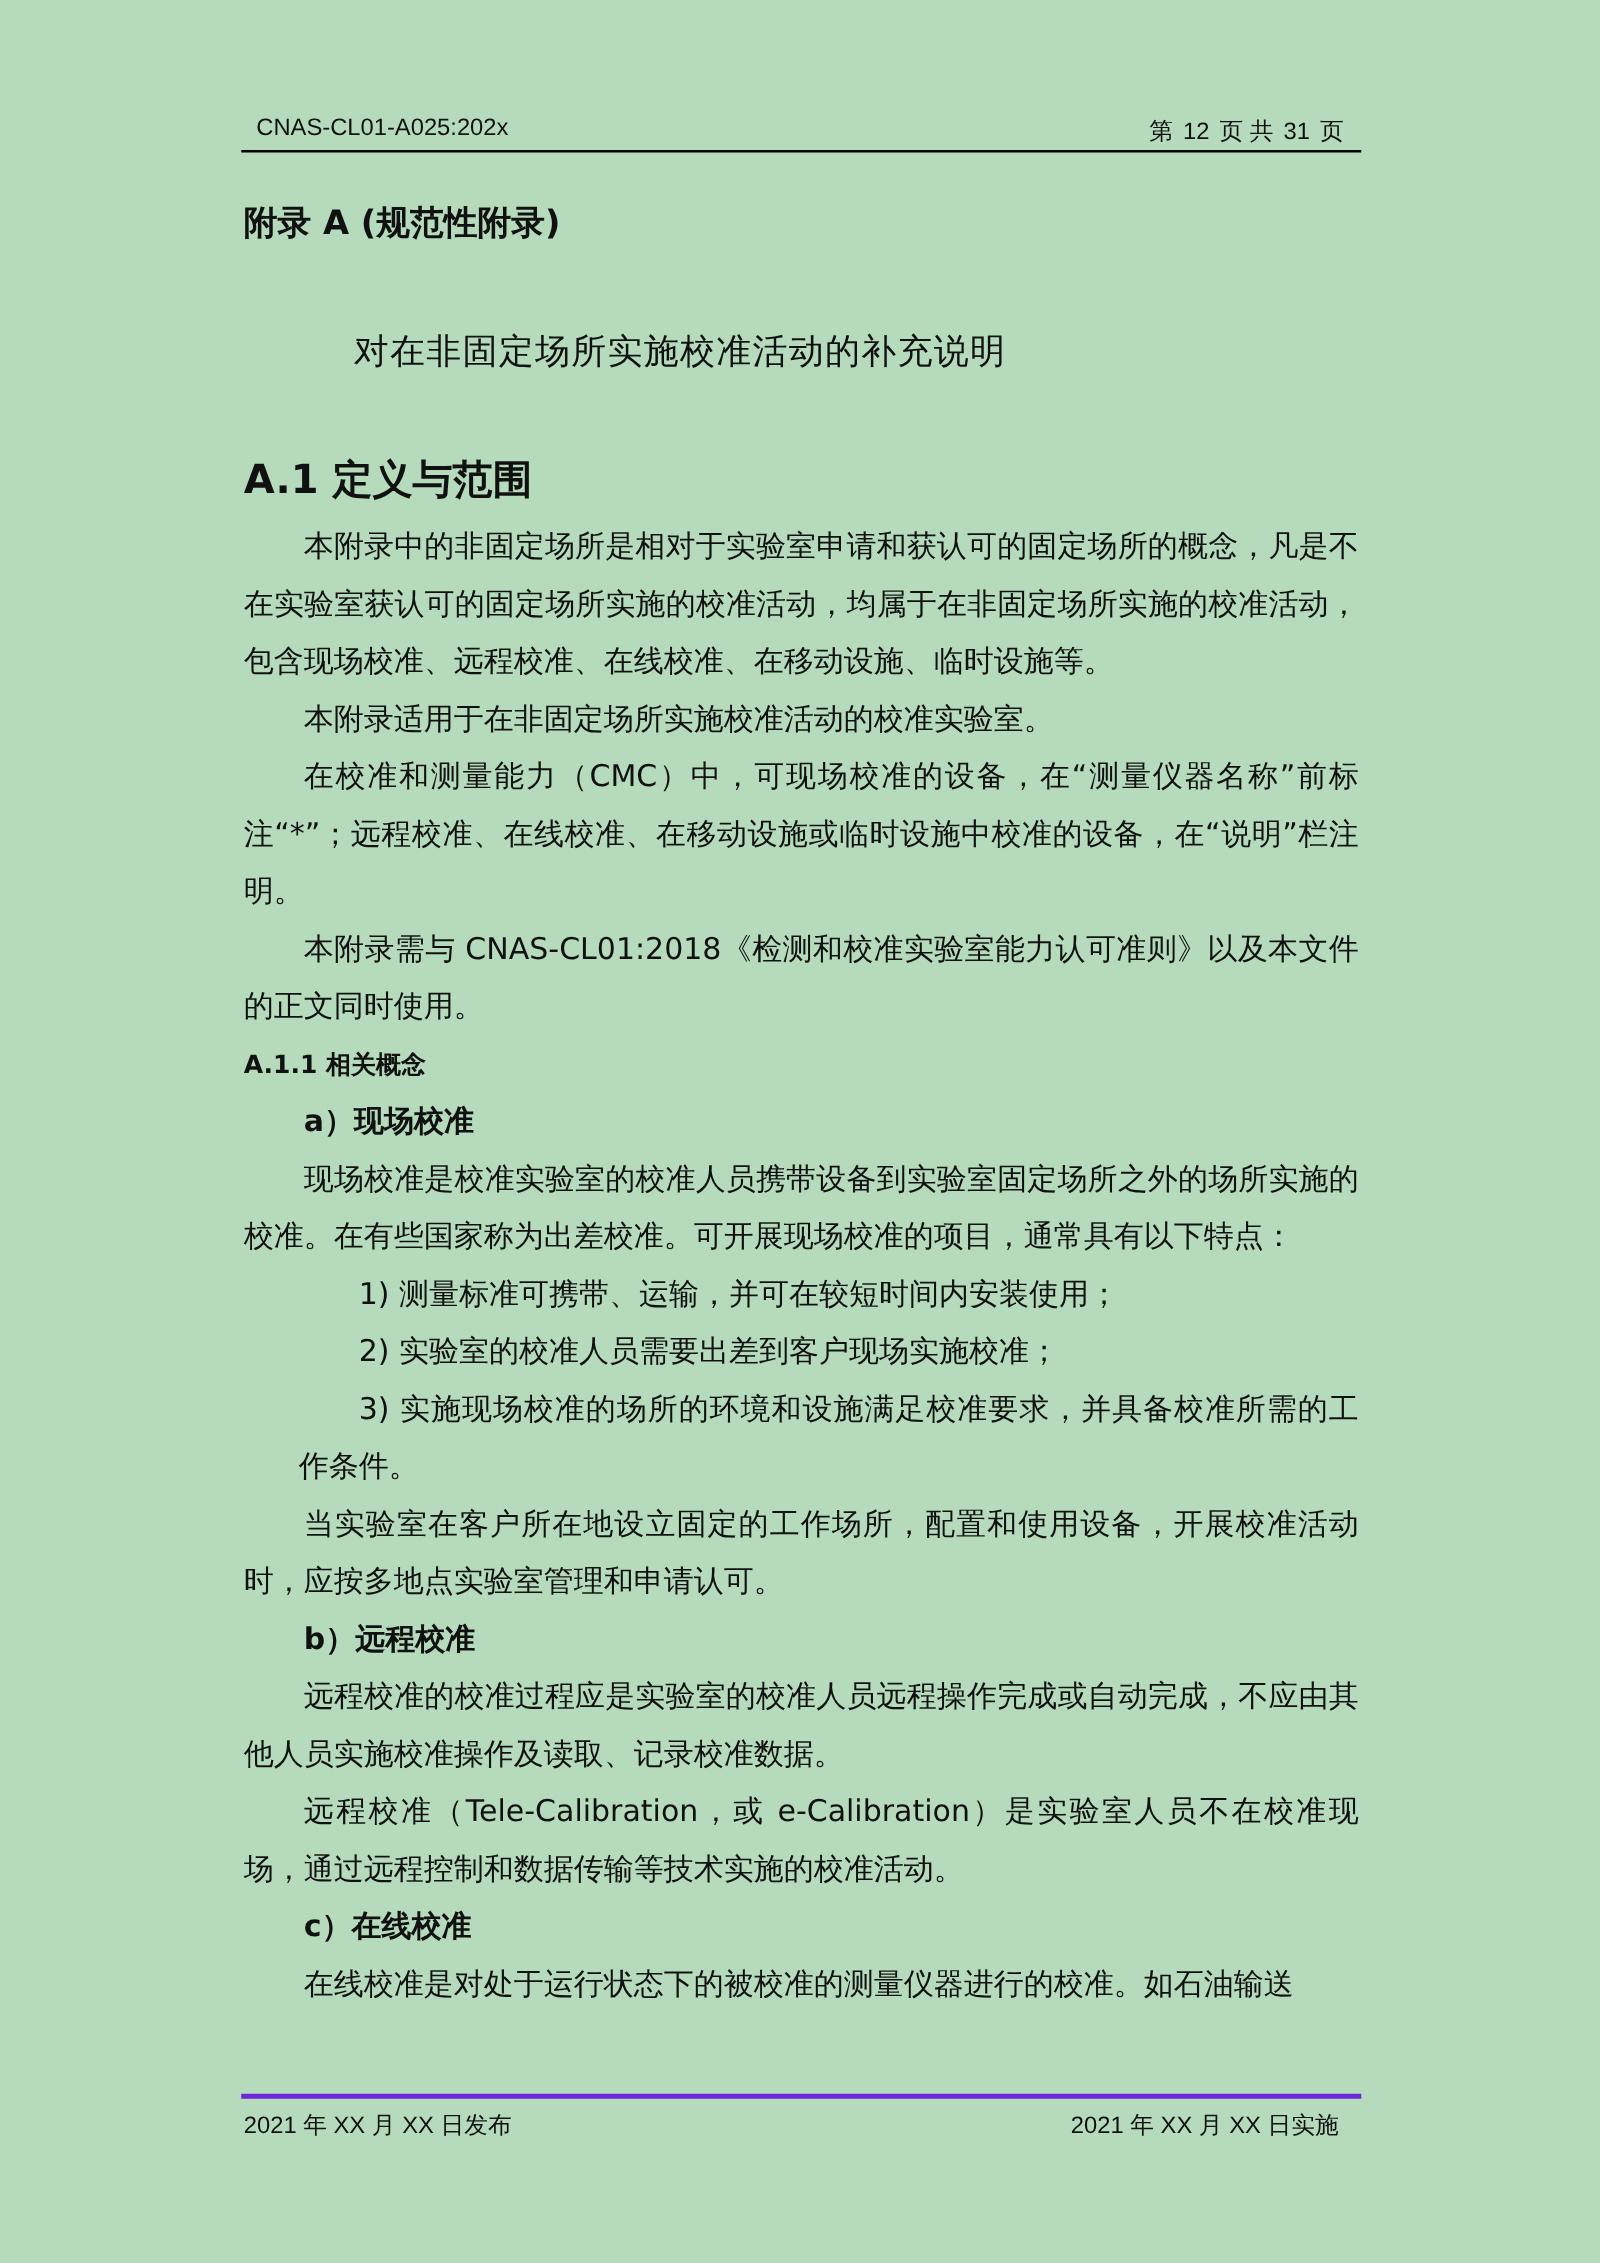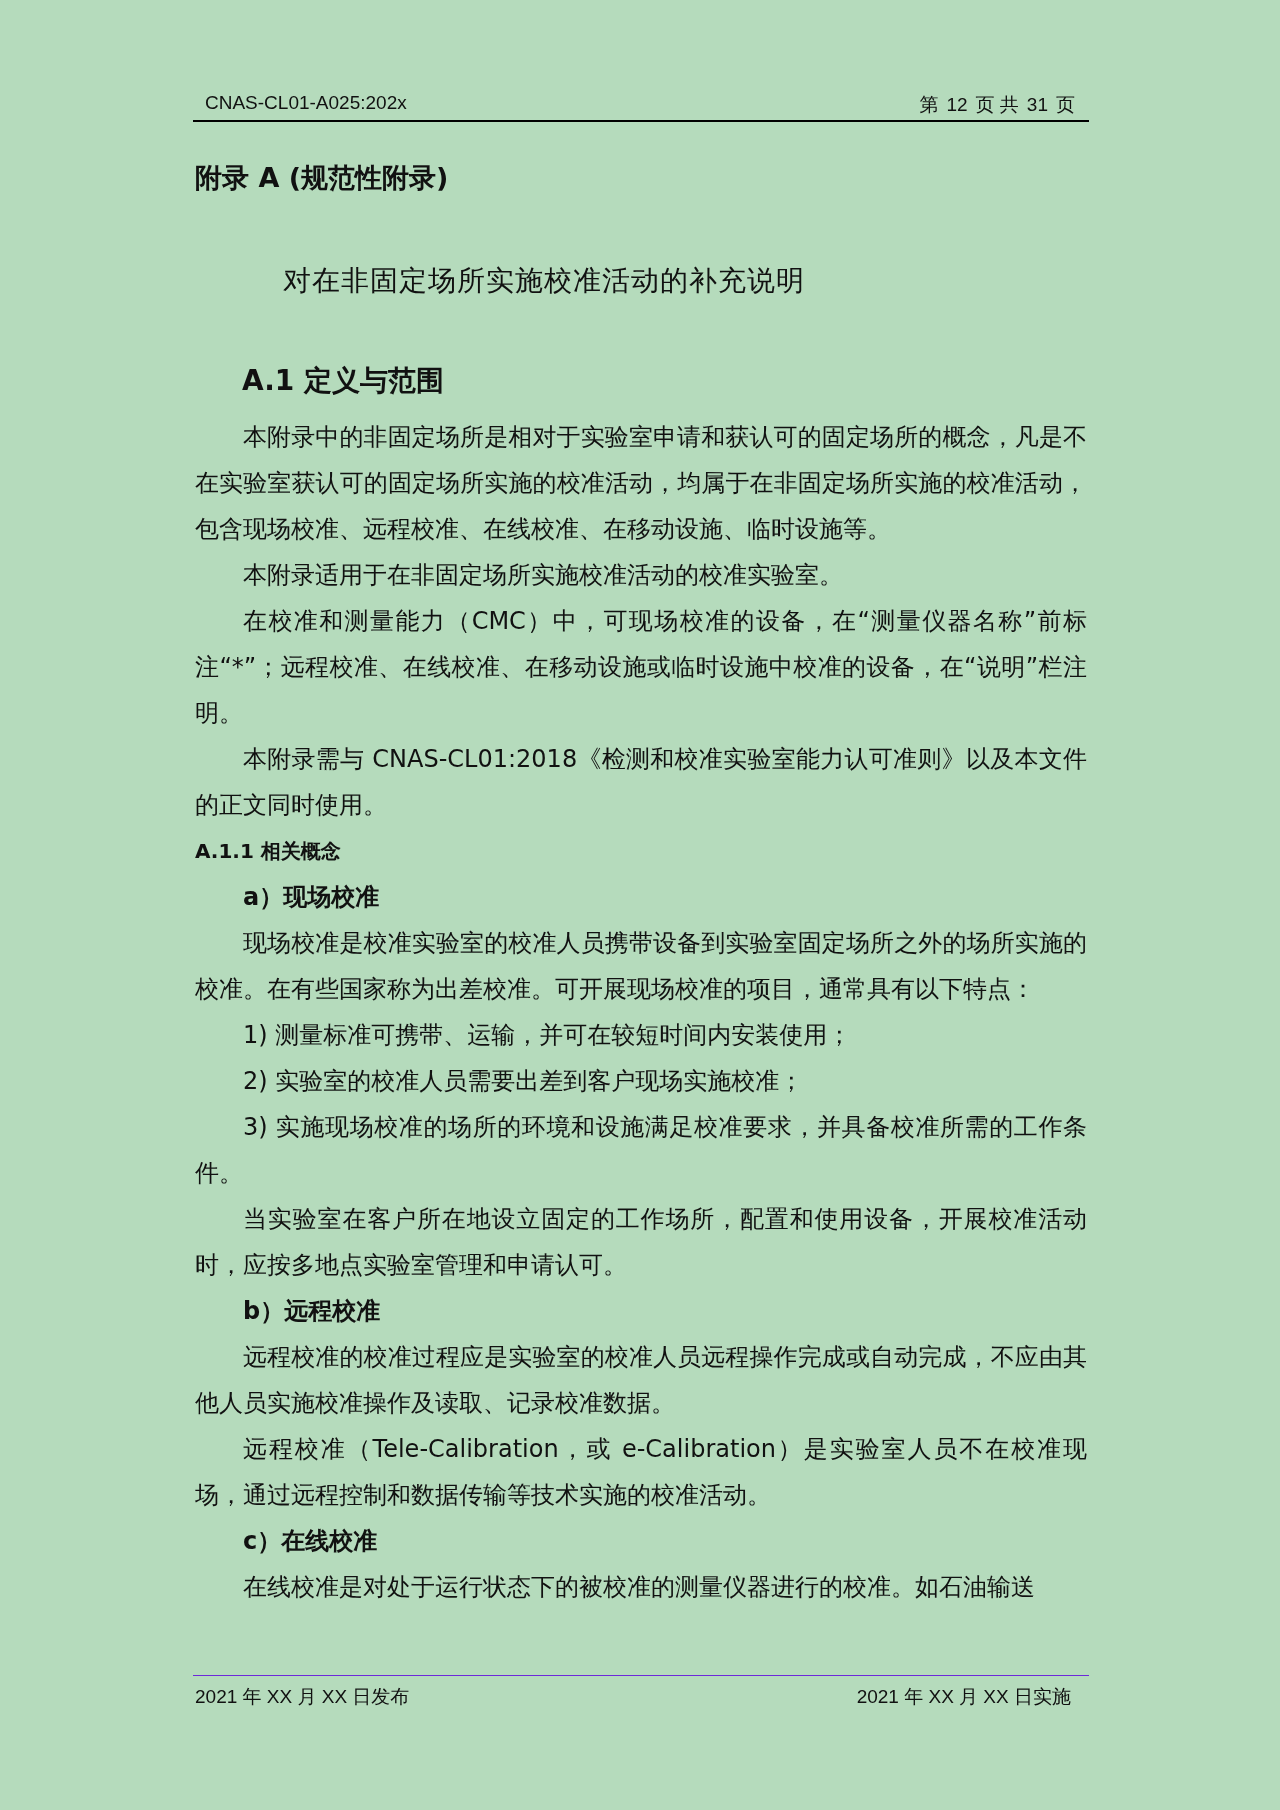--- a/index.html
+++ b/index.html
@@ -54,23 +54,22 @@
       top: 262px;
       text-align: center;
       font-size: 28px;
       font-weight: normal;
       letter-spacing: 1px;
     }
     .section-heading {
       position: absolute;
       left: 195px;
       top: 362px;
-      font-size: 28px;
+      font-size: 32px;
       font-weight: bold;
-      margin-left: 47px;
     }
     .body-text {
       position: absolute;
       left: 195px;
       width: 892px;
       font-size: 24px;
       line-height: 46px;
     }
     .body-text p {
       margin: 0;
@@ -79,28 +78,28 @@
     }
     .body-text .sub-heading {
       font-size: 20px;
       font-weight: bold;
       text-indent: 0;
     }
     .body-text .item-heading {
       font-weight: bold;
       text-indent: 2em;
     }
-    .body-text .list-item { text-indent: 2em; }
+    .body-text .list-item { text-indent: 2em; margin-left: 44px; }
 
     .page-footer {
       position: absolute;
       left: 193px;
       top: 1675px;
       width: 896px;
-      border-top: 1px solid #6d28d9;
+      border-top: 4px solid #6d28d9;
       height: 40px;
     }
     .page-footer .issue-date {
       position: absolute;
       left: 2px;
       top: 8px;
       font-size: 19px;
       font-family: "Liberation Sans", sans-serif;
     }
     .page-footer .impl-date {

